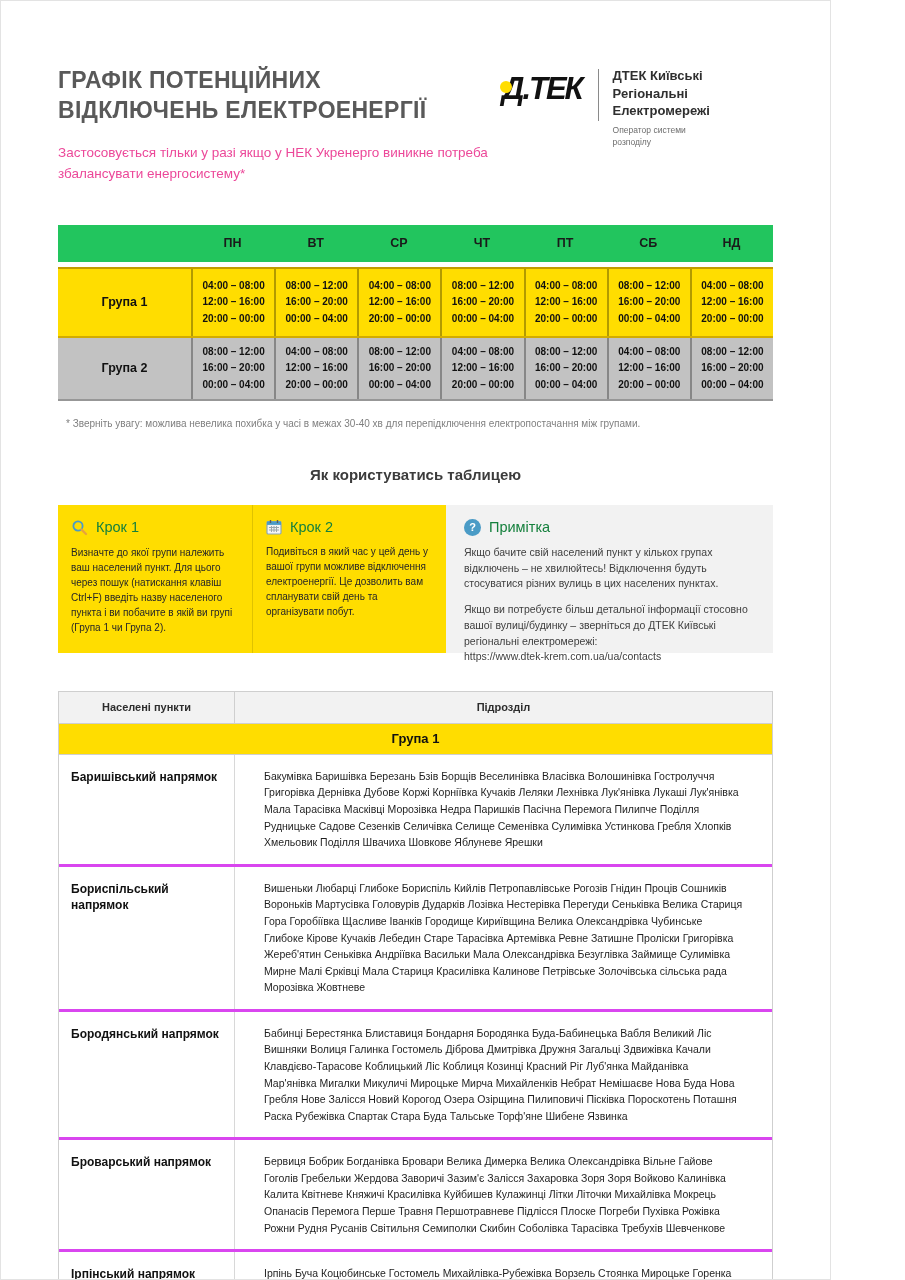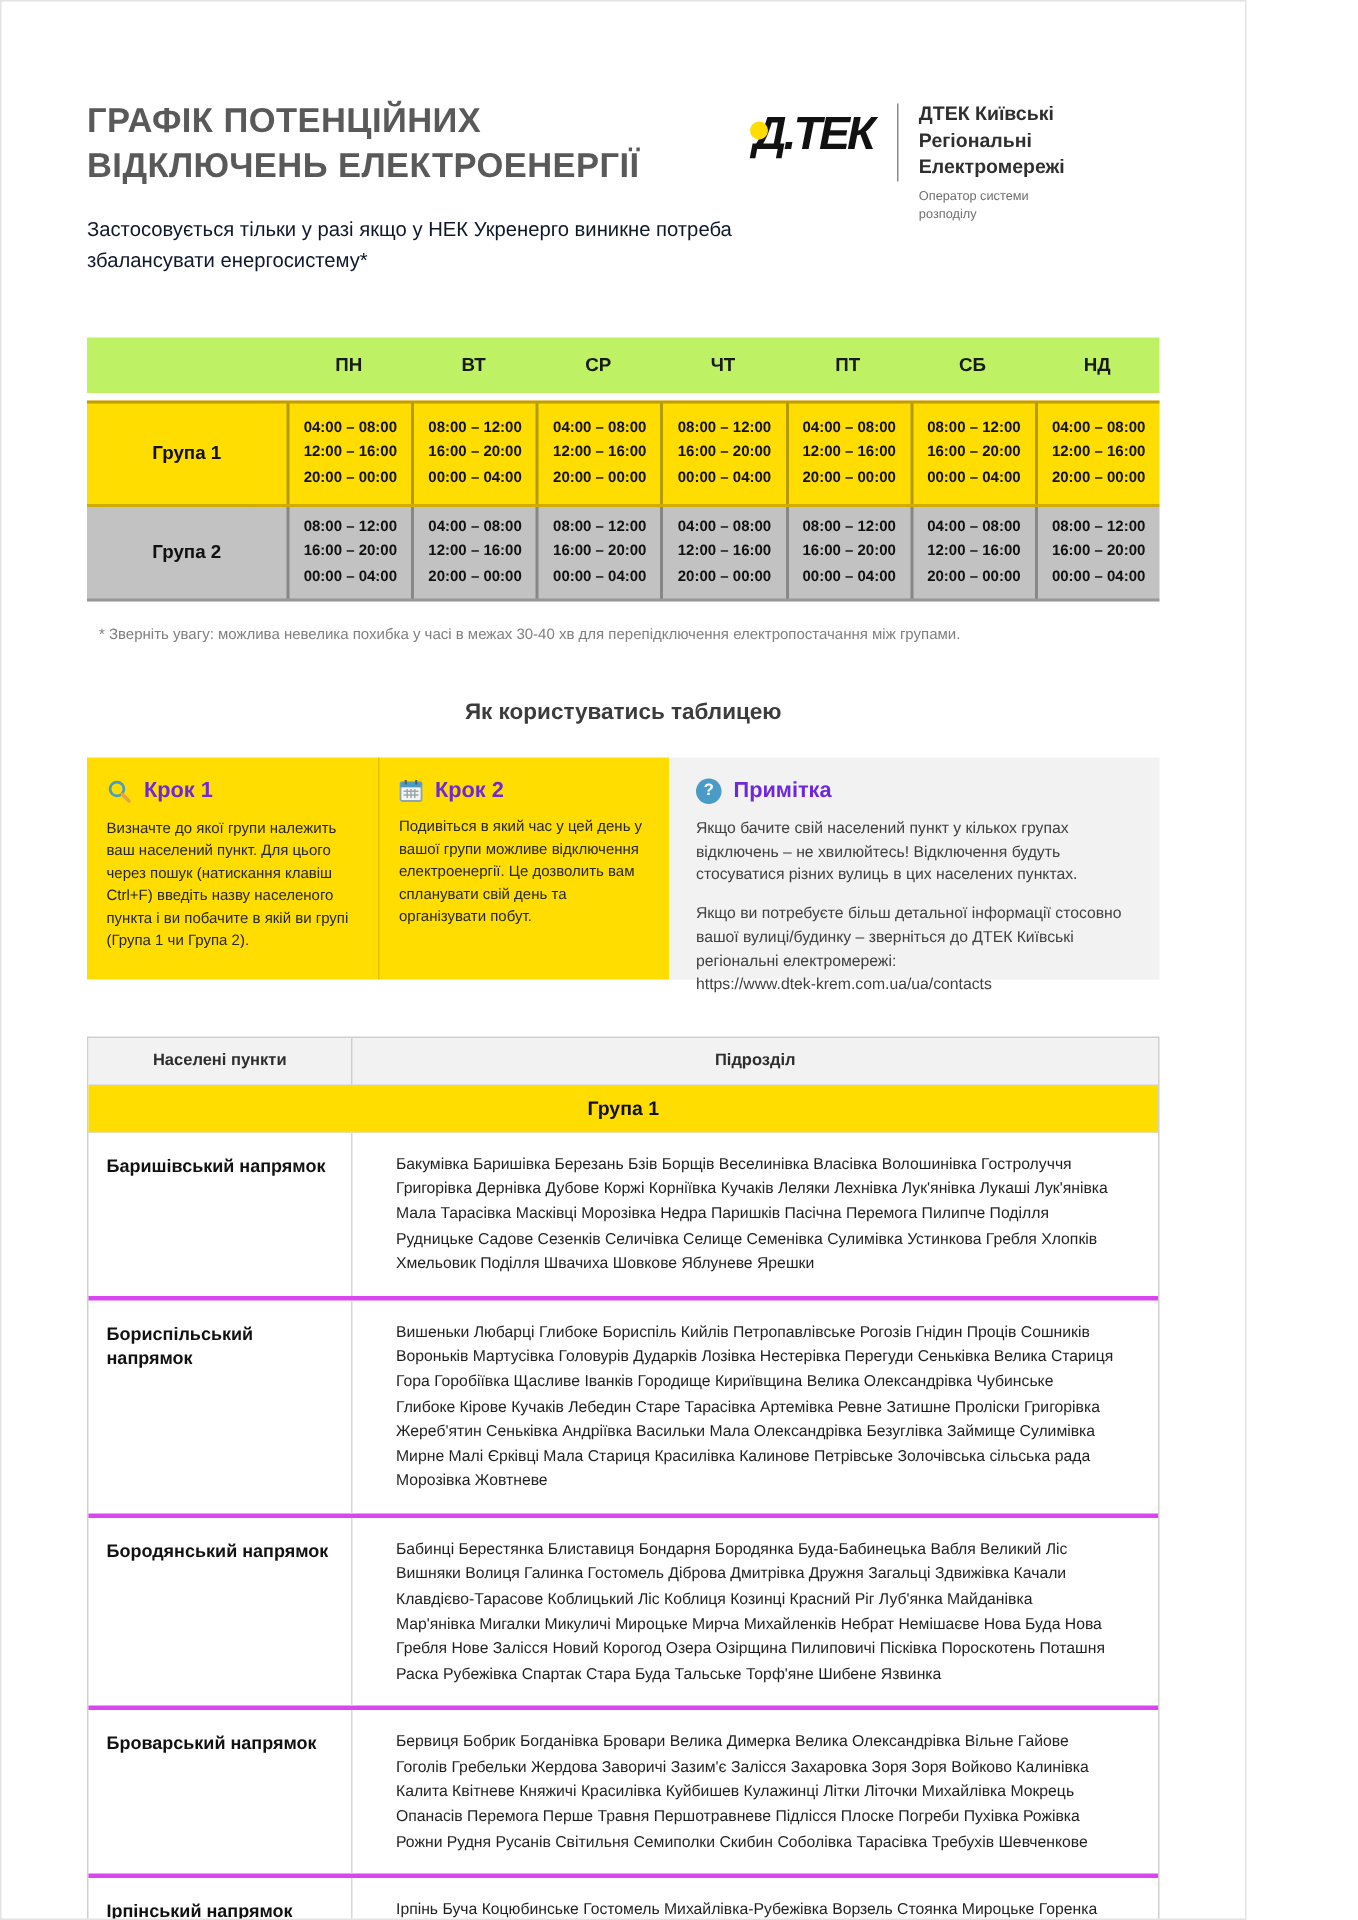--- a/index.html
+++ b/index.html
@@ -3,54 +3,54 @@
 <meta charset="utf-8">
 <style>
   * { margin:0; padding:0; box-sizing:border-box; }
   html,body { width:905px; background:#fff; font-family:"Liberation Sans", sans-serif; color:#333; }
   .page { width:831px; height:1280px; background:#fff; border:1px solid #e3e3e3; position:relative; overflow:hidden; }
   .content { padding:0 57px; }
 
   
   .header { display:flex; justify-content:space-between; align-items:flex-start; padding-top:64px; }
   .doc-title { font-size:23px; font-weight:bold; color:#595959; line-height:1.32; letter-spacing:.3px; }
-  .doc-subtitle { margin-top:16px; font-size:13.5px; color:#0f172a; line-height:1.6; max-width:470px; }
+  .doc-subtitle { margin-top:16px; font-size:13.5px; color:#ec4899; line-height:1.6; max-width:470px; }
 
   .logo-block { display:flex; align-items:flex-start; margin-top:2px; }
   .dtek-mark { position:relative; font-size:31px; font-weight:bold; font-style:italic; color:#111;
                letter-spacing:-2px; line-height:1; padding-top:6px; }
   .dtek-mark .dot { position:absolute; left:-2px; top:14px; width:12px; height:12px; border-radius:50%;
                     background:#FFDD00; }
   .logo-divider { width:1px; height:52px; background:#8a8a8a; margin:2px 14px 0 16px; }
   .logo-text .l1 { font-size:13px; font-weight:bold; color:#2f2f2f; line-height:1.35; }
   .logo-text .l2 { font-size:8.5px; color:#6d6d6d; line-height:1.4; margin-top:5px; }
 
   
   .sched { margin-top:40px; }
   .sched-grid { display:grid; grid-template-columns:133px repeat(7, 1fr); }
-  .sched-head { background:#bef264; height:37px; }
+  .sched-head { background:#22c55e; height:37px; }
   .sched-head .cell { display:flex; align-items:center; justify-content:center;
                       font-size:12.5px; font-weight:bold; color:#1a1a1a; }
   .sched-gap { height:5px; }
   .sched-row .cell { display:flex; align-items:center; justify-content:center; text-align:center;
                      font-size:10px; color:#111; white-space:pre-line; line-height:1.62;
                      border-left:2px solid rgba(0,0,0,.30);font-weight:bold; }
   .sched-row .cell:first-child { border-left:none; font-size:12.5px; font-weight:bold; white-space:normal; }
   .row-g1 { background:#FFDD00; height:71px; border-top:2px solid rgba(105,60,0,.40); border-bottom:2px solid rgba(105,60,0,.30); }
   .row-g2 { background:#C2C2C2; height:63px; border-bottom:2px solid rgba(0,0,0,.22); }
   .sched-footnote { margin-top:17px; padding-left:8px; font-size:10px; color:#7f7f7f; }
 
   
   .howto-title { margin-top:37px; text-align:center; font-size:15px; font-weight:bold; color:#3c3c3c; }
   .howto-row { display:flex; margin-top:22px; height:148px; }
   .step-box { width:194px; background:#FFDD00; padding:12px 13px; }
   .step-box + .step-box { border-left:1px solid #dfc200; }
   .note-box { flex:1; background:#F2F2F2; padding:12px 18px; }
   .box-head { display:flex; align-items:center; gap:8px; margin-bottom:9px; margin-top:2px; }
-  .box-head .ttl { font-size:14.5px; font-weight:bold; color:#6d28d9; }
+  .box-head .ttl { font-size:14.5px; font-weight:normal; color:#15803d; }
   .step-body { font-size:10px; color:#262626; line-height:1.5; }
   .note-body p { font-size:10.5px; color:#404040; line-height:1.5; margin-bottom:10px; }
   .note-link { color:#404040;margin-top:15px; }
 
   .icon-q { width:17px; height:17px; border-radius:50%; background:#4a9bc6; color:#fff; font-size:11px;
             font-weight:bold; display:flex; align-items:center; justify-content:center; }
 
   
   .pts { margin-top:38px; border:1px solid #cfcfcf; }
   .pts-head { display:grid; grid-template-columns:175px 1fr; background:#F2F2F2; border-bottom:1px solid #cfcfcf; }

